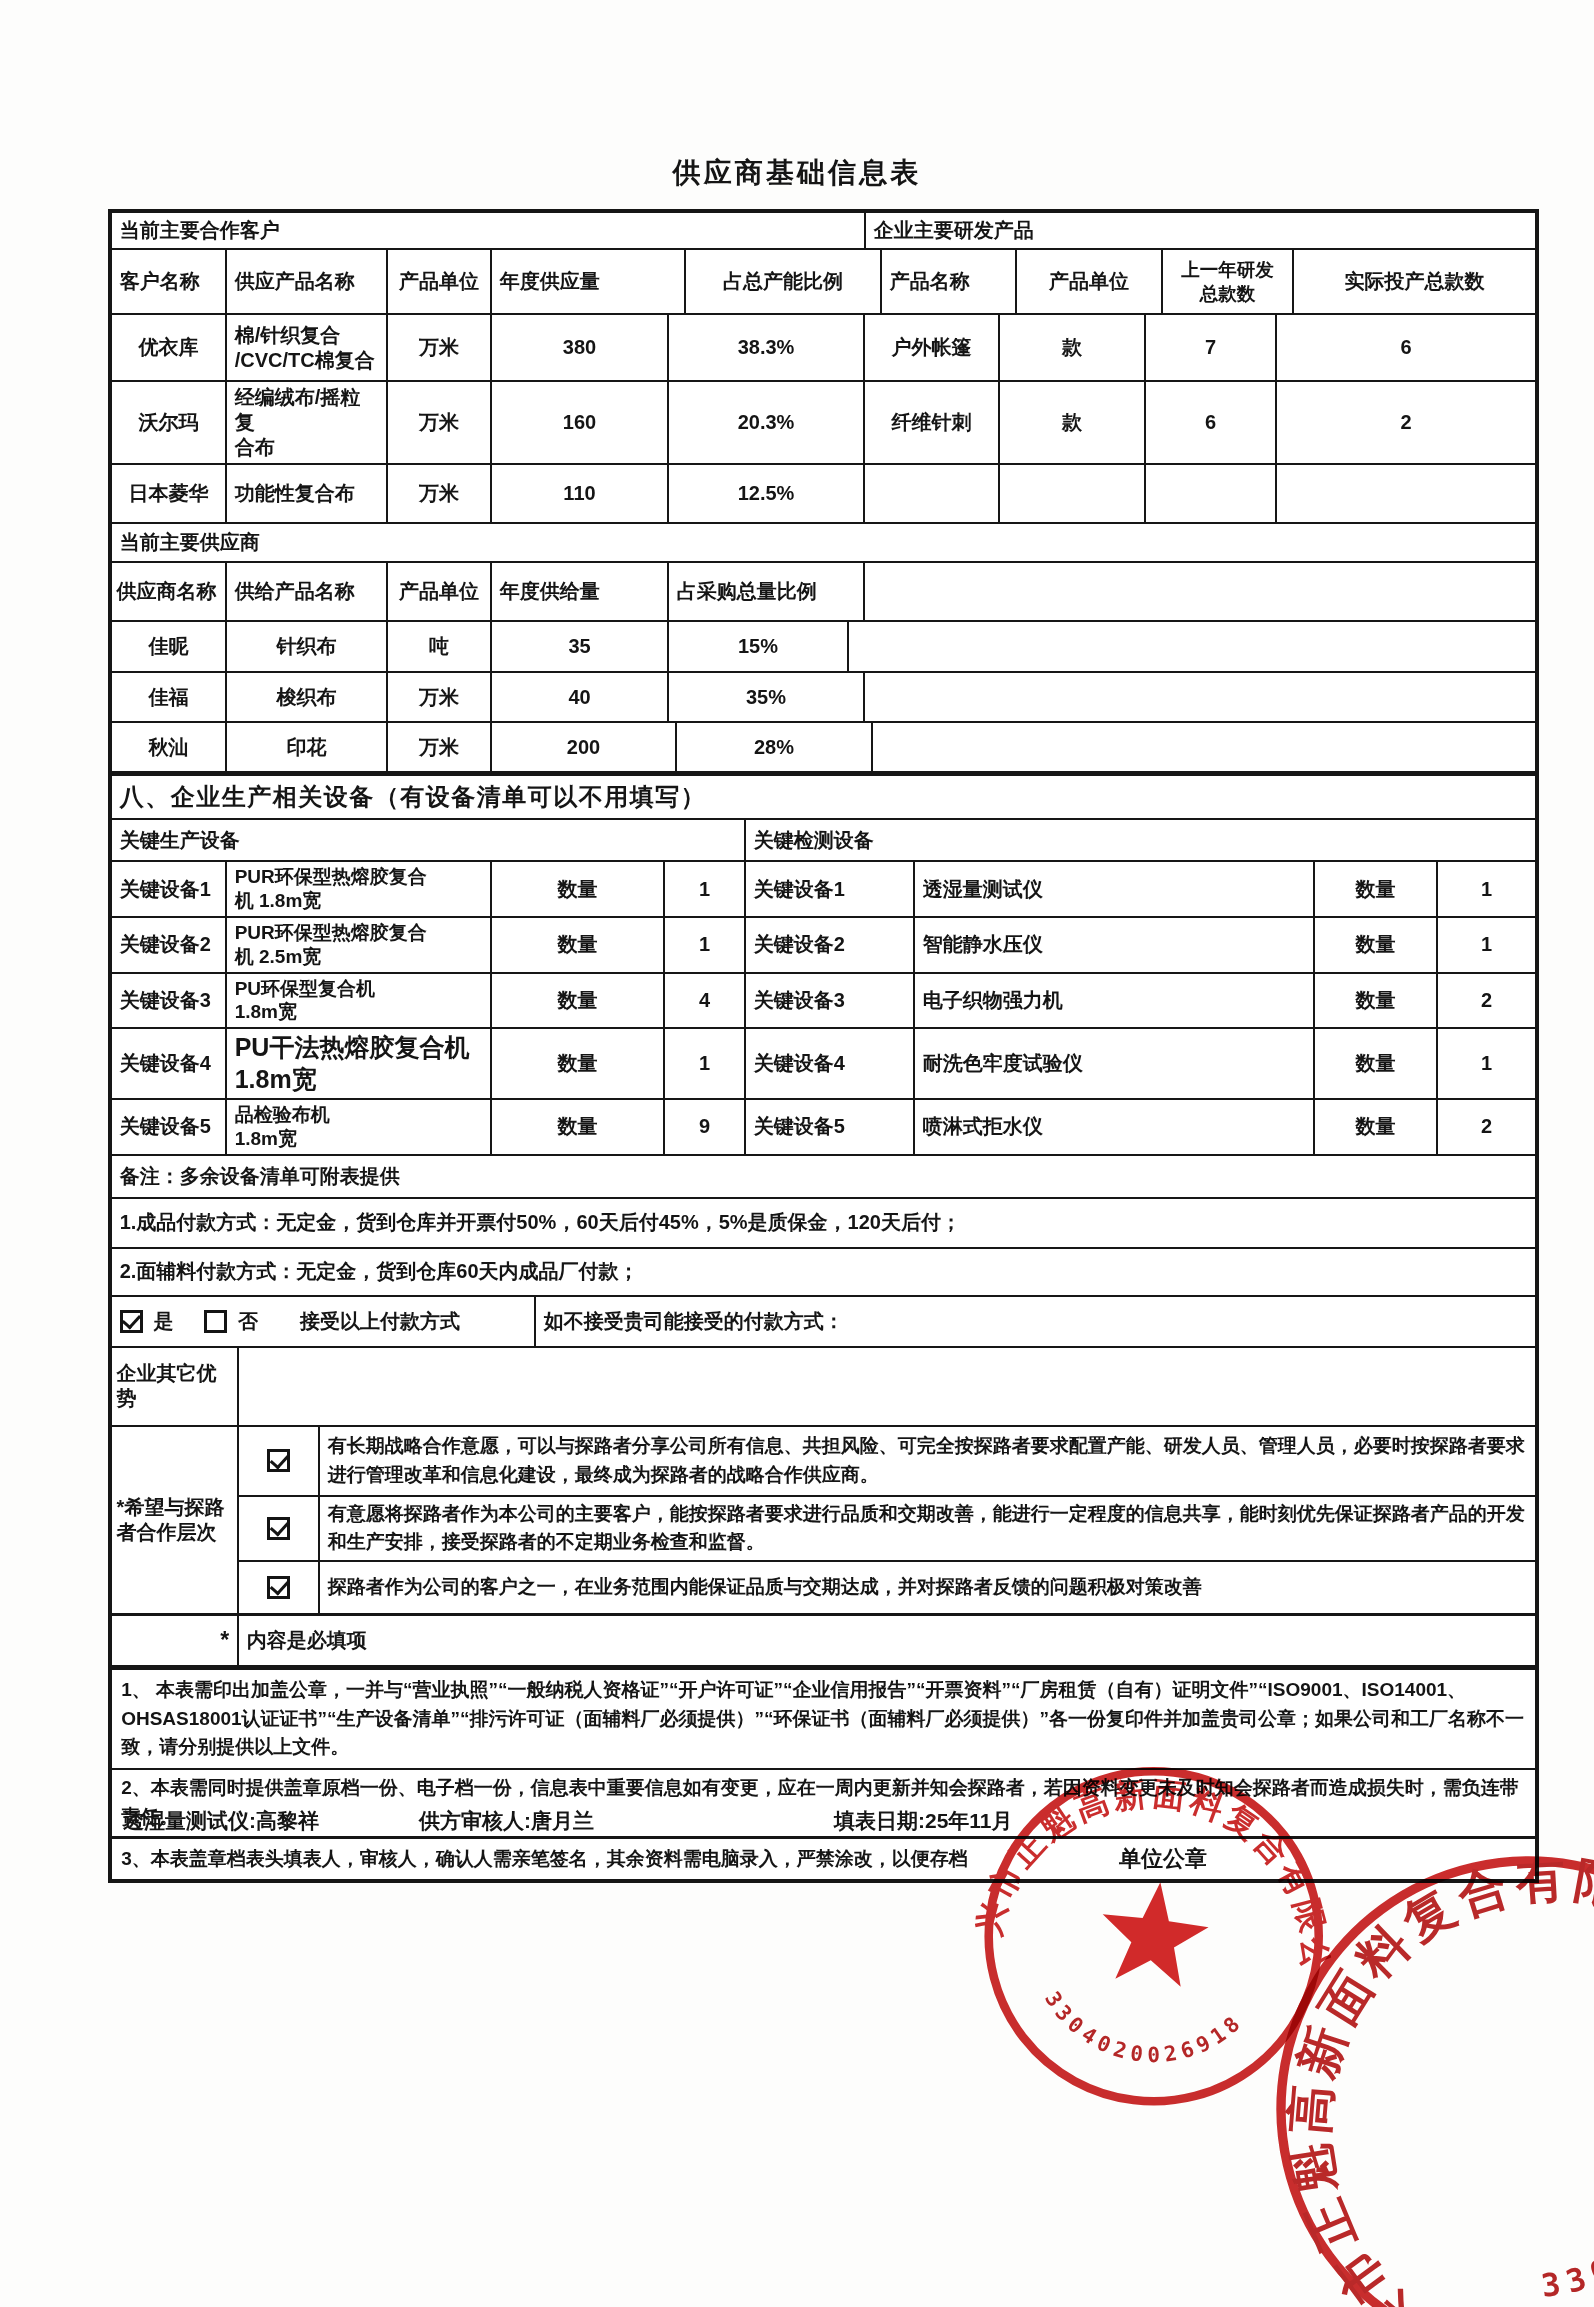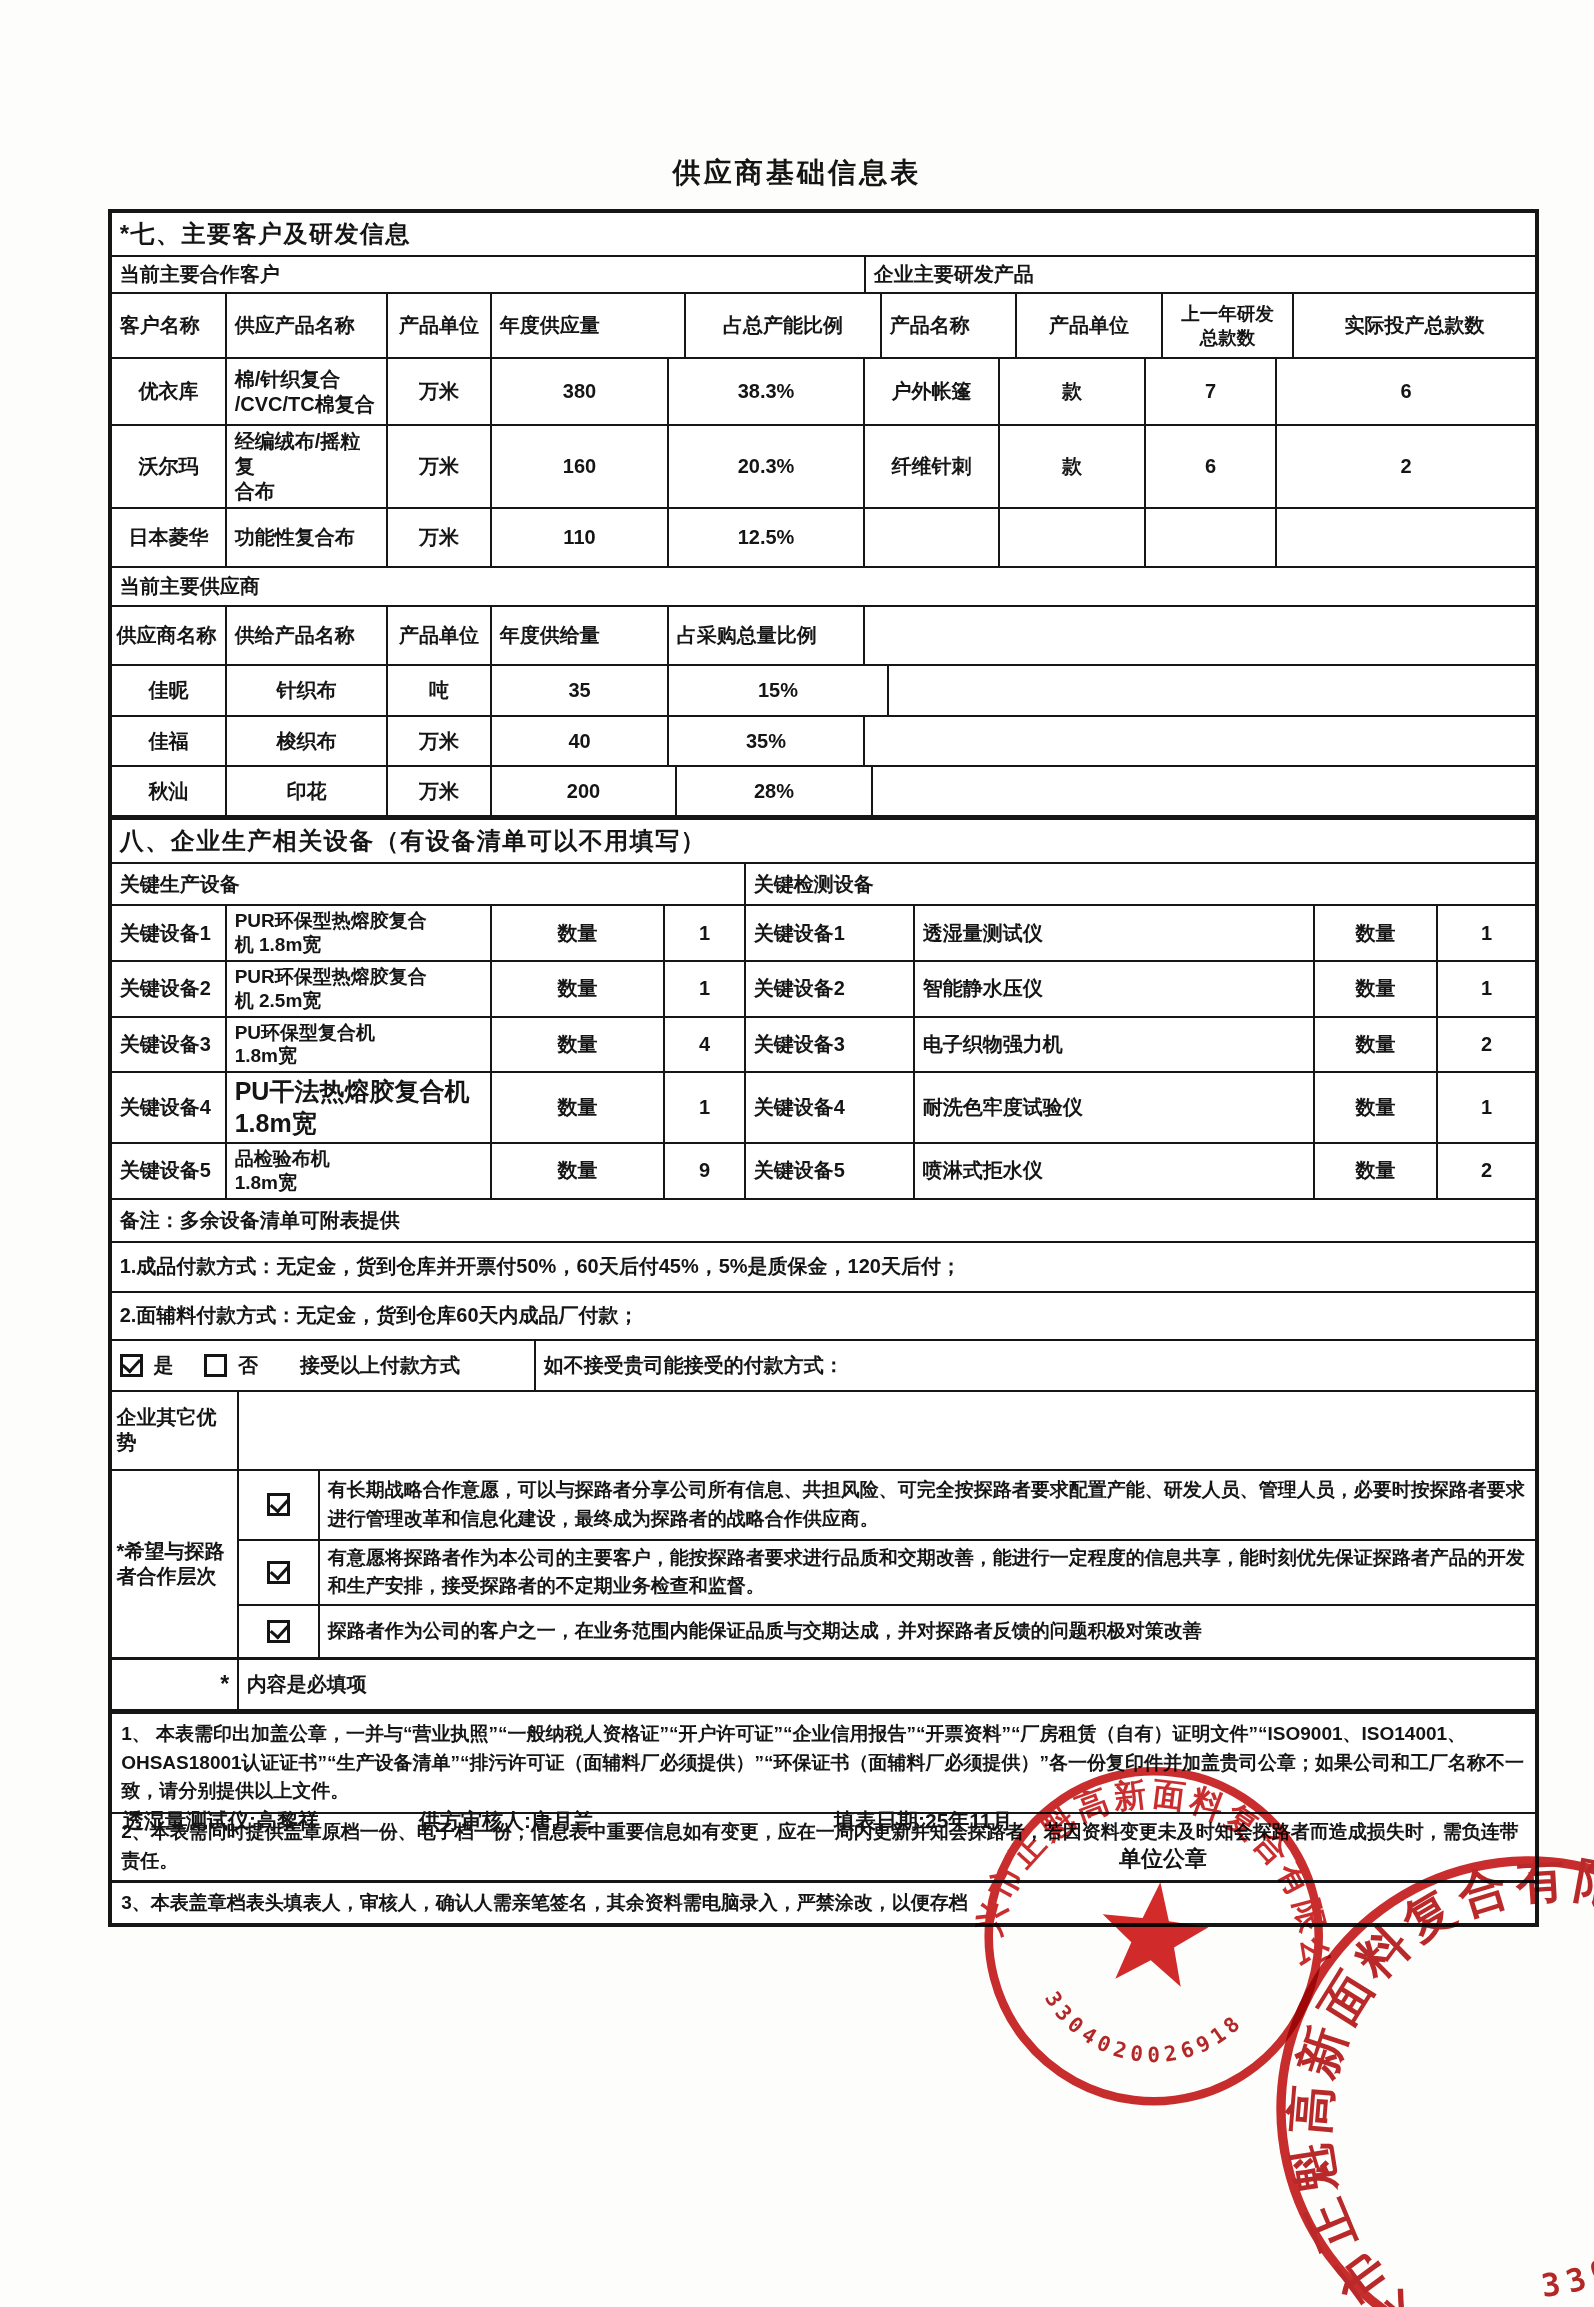--- a/index.html
+++ b/index.html
@@ -27,23 +27,20 @@
 </style>
 </head>
 <body>
 
 <div class="page">
 
   <div class="title">供应商基础信息表</div>
 
   <div class="form">
 
-    <div class="row" style="min-height:42px">
-      <div class="c left sect" style="flex:1">*七、主要客户及研发信息</div>
-    </div>
 
     <div class="row" style="min-height:35px">
       <div class="c left" style="width:754px">当前主要合作客户</div>
       <div class="c left" style="flex:1">企业主要研发产品</div>
     </div>
 
     <div class="row" style="min-height:63px">
       <div class="c left" style="width:115px">客户名称</div>
       <div class="c left" style="width:161px">供应产品名称</div>
       <div class="c" style="width:104px">产品单位</div>
@@ -105,21 +102,21 @@
       <div class="c left" style="width:177px">年度供给量</div>
       <div class="c left" style="width:196px">占采购总量比例</div>
       <div class="c" style="flex:1"></div>
     </div>
 
     <div class="row" style="min-height:49px">
       <div class="c" style="width:115px">佳昵</div>
       <div class="c" style="width:161px">针织布</div>
       <div class="c" style="width:104px">吨</div>
       <div class="c" style="width:177px">35</div>
-      <div class="c" style="width:220px">15%</div>
+      <div class="c" style="width:180px">15%</div>
       <div class="c" style="flex:1"></div>
     </div>
 
     <div class="row" style="min-height:48px">
       <div class="c" style="width:115px">佳福</div>
       <div class="c" style="width:161px">梭织布</div>
       <div class="c" style="width:104px">万米</div>
       <div class="c" style="width:177px">40</div>
       <div class="c" style="width:196px">35%</div>
       <div class="c" style="flex:1"></div>

